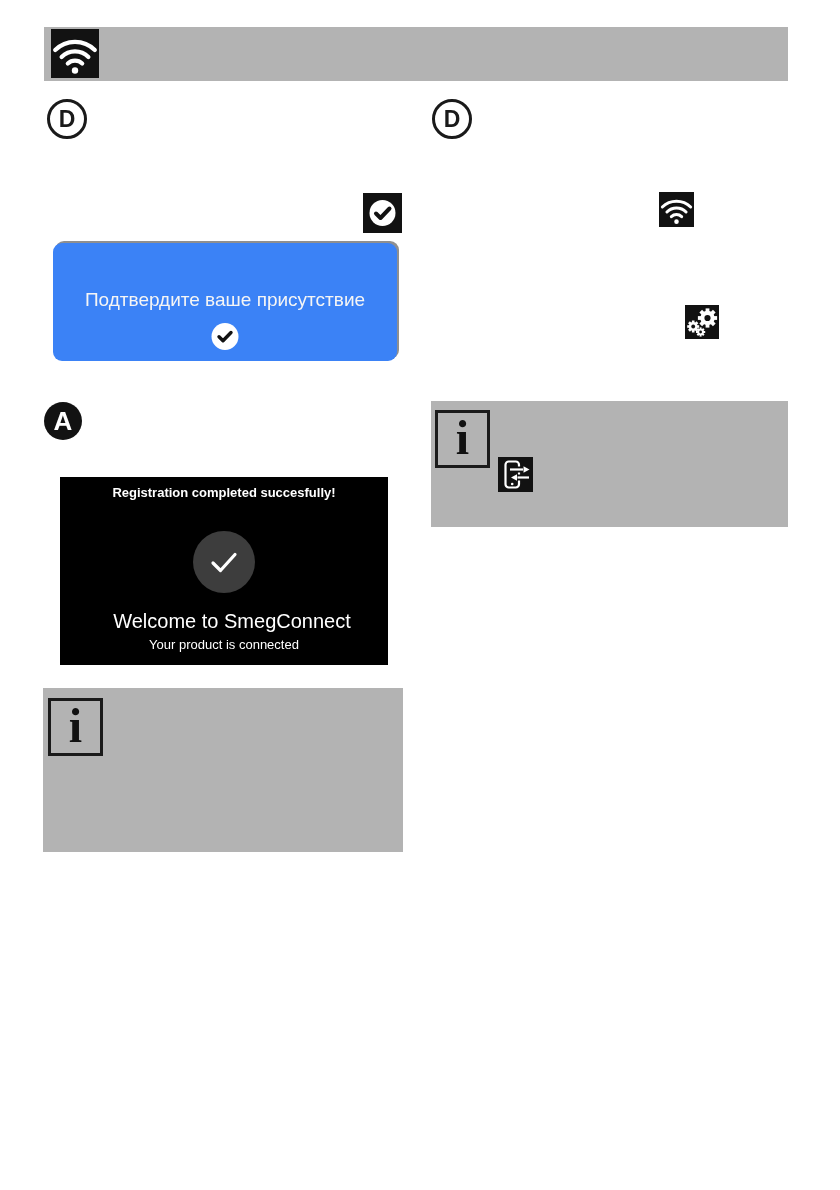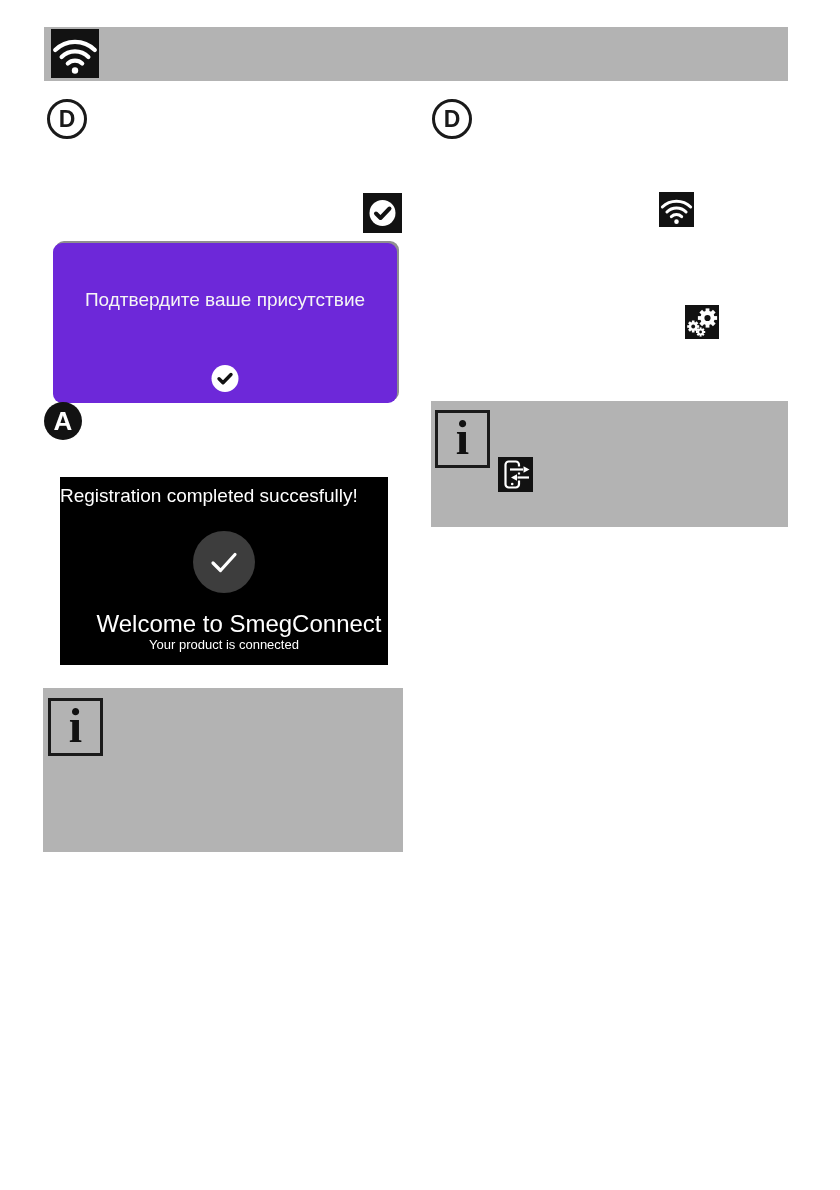--- a/index.html
+++ b/index.html
@@ -19,35 +19,35 @@
   #marker-d-right{left:432px;top:99px;}
   #marker-a{left:44px;top:402px;}
 
   
   .sq-icon{position:absolute;background:#121212;}
   #confirm-badge{left:363px;top:193px;width:39px;height:40px;}
   #wifi-right{left:659px;top:192px;width:35px;height:35px;background:#121212;}
   #gears{left:685px;top:305px;width:34px;height:34px;}
 
   
-  .dialog{position:absolute;left:53px;top:243px;width:344px;height:160px;background:#6d28d9;
+  .dialog{position:absolute;left:53px;top:243px;width:344px;height:118px;background:#3b82f6;
           border-radius:9px;box-shadow:2px -2px 0 #8f8f8f;}
   .dialog-msg{position:absolute;top:46px;left:0;width:100%;text-align:center;color:#f5f5f5;
               font-size:19px;white-space:nowrap;}
   .dialog-check{position:absolute;left:50%;bottom:11px;transform:translateX(-50%);
                 width:27px;height:27px;border-radius:50%;background:#fff;display:flex;
                 align-items:center;justify-content:center;}
 
   
   .screen{position:absolute;left:60px;top:477px;width:328px;height:188px;background:#000;color:#fff;}
-  .screen-title{position:absolute;top:8px;left:0;width:100%;font-size:19px;white-space:nowrap;}
+  .screen-title{position:absolute;top:8px;left:0;width:100%;text-align:center;font-size:13px;white-space:nowrap;font-weight:bold;}
   .success-circle{position:absolute;top:54px;left:50%;transform:translateX(-50%);
                   width:62px;height:62px;border-radius:50%;background:#3d3d3d;
                   display:flex;align-items:center;justify-content:center;}
-  .screen-welcome{position:absolute;top:133px;left:15px;width:100%;text-align:center;font-size:24px;white-space:nowrap;}
+  .screen-welcome{position:absolute;top:133px;left:8px;width:100%;text-align:center;font-size:20px;white-space:nowrap;}
   .screen-status{position:absolute;top:160px;left:0;width:100%;text-align:center;font-size:13px;white-space:nowrap;}
 
   
   .note{position:absolute;background:#b3b3b3;}
   #note-left{left:43px;top:688px;width:360px;height:164px;}
   #note-right{left:431px;top:401px;width:357px;height:126px;}
   .info-icon{position:absolute;width:49px;height:49px;border:3px solid #1a1a1a;
              display:flex;align-items:center;justify-content:center;
              font-family:"Liberation Serif", serif;font-weight:bold;font-size:48px;color:#111;
              line-height:1;padding-bottom:3px;box-sizing:content-box;}

